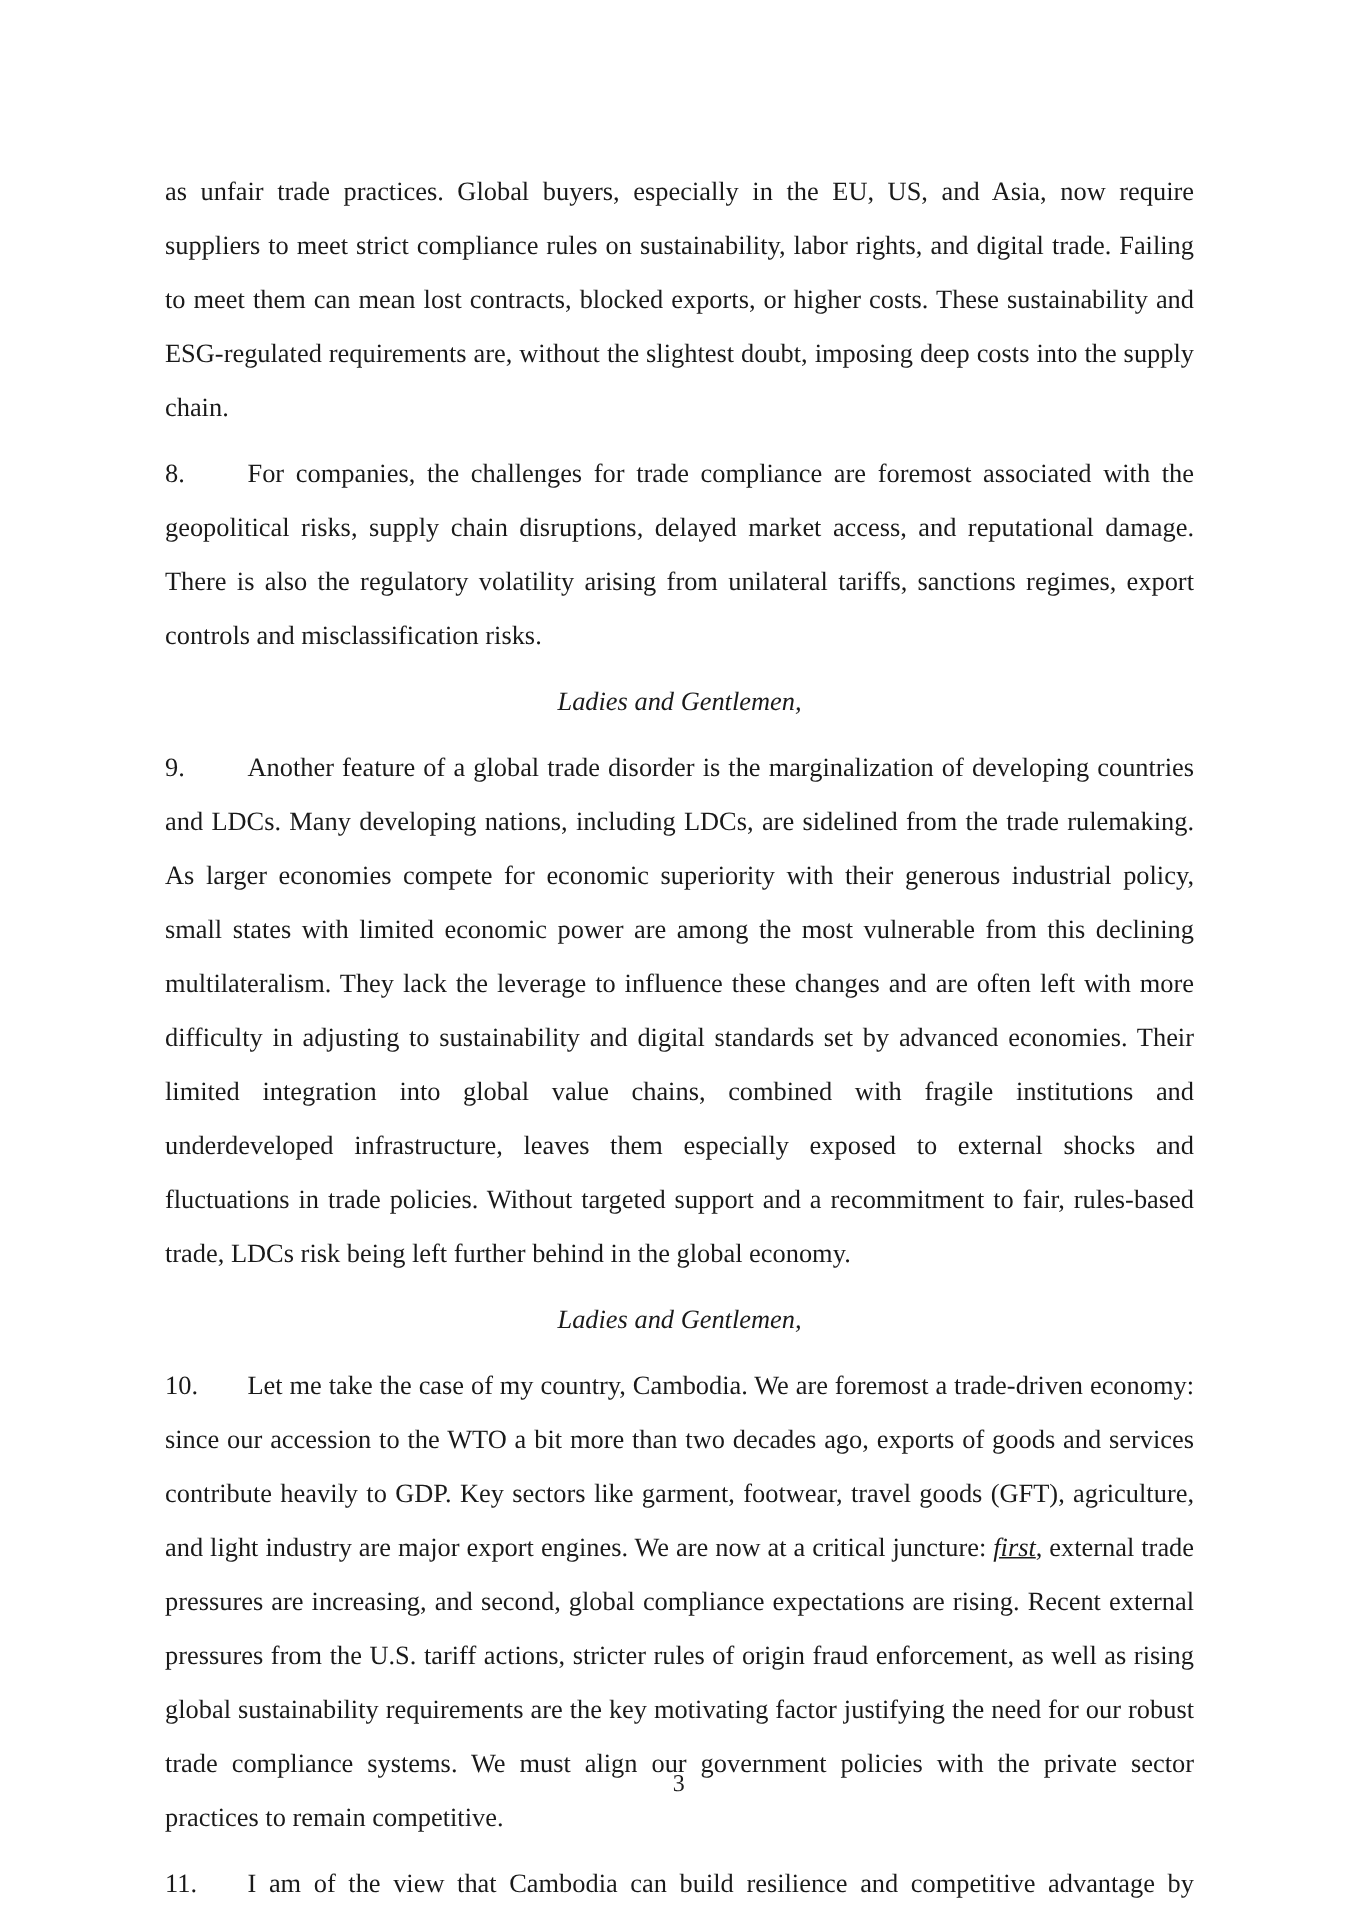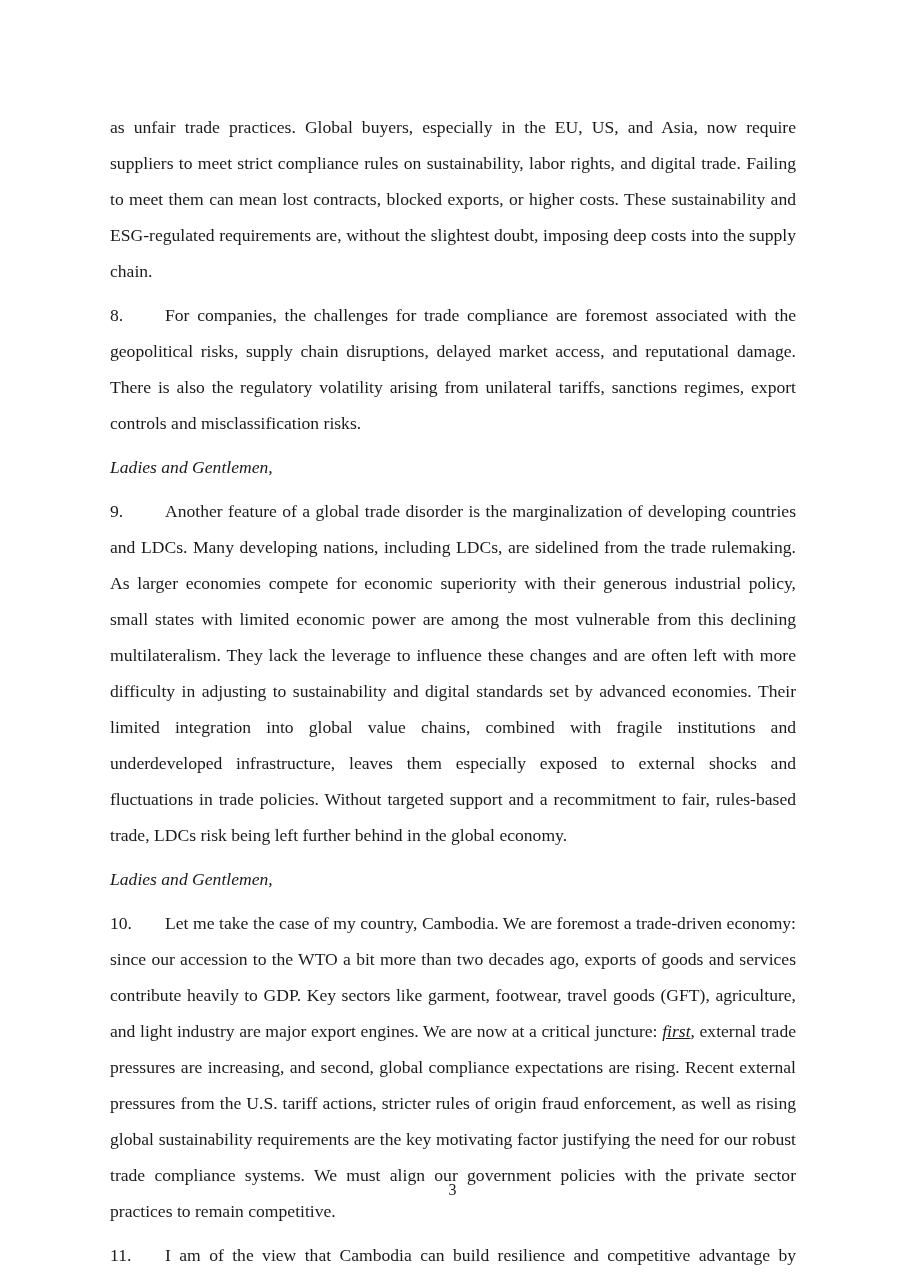--- a/index.html
+++ b/index.html
@@ -23,21 +23,21 @@
   }
   p {
     margin: 0 0 8px 0;
     font-size: 17.6px;
     line-height: 36px;
     text-align: justify;
     hyphens: none;
   }
   p.salutation {
     font-style: italic;
-    text-align: left;
+    text-align: center;
     margin-bottom: 8px;
   }
   .num {
     display: inline-block;
     width: 55px;
   }
   em {
     font-style: italic;
     text-decoration: underline;
   }

